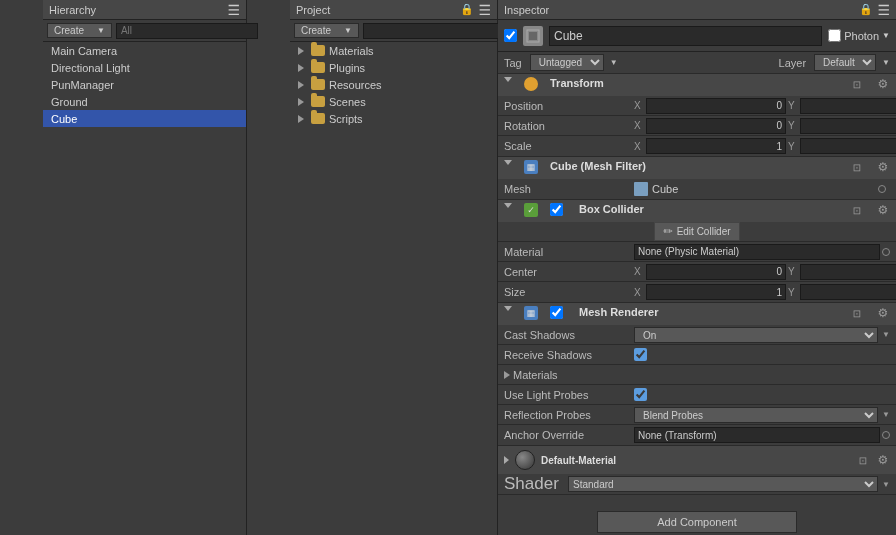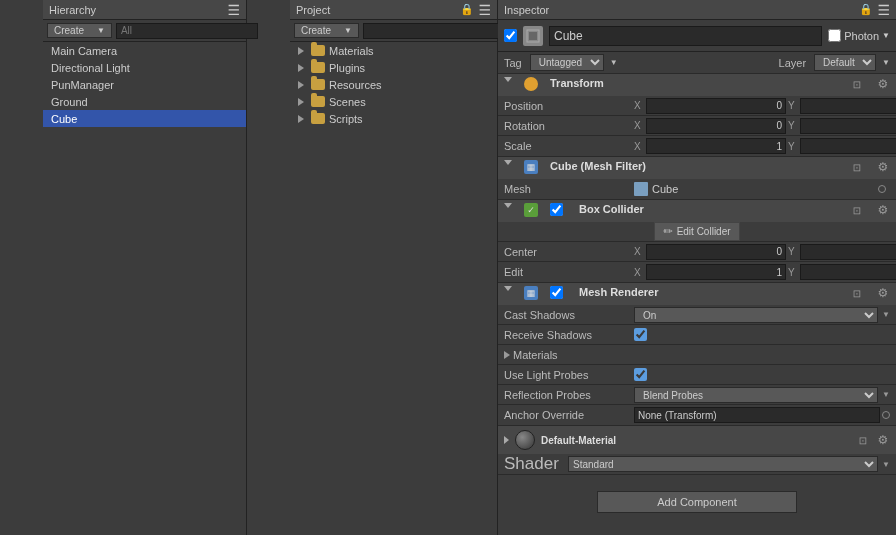--- a/index.html
+++ b/index.html
@@ -746,35 +746,42 @@
         <div class="section-body">
 
           <div class="property-row" style="justify-content:center;">
             <button class="edit-collider-btn">
               <span class="edit-icon">✏</span>
               <span>Edit Collider</span>
             </button>
           </div>
 
 
+          <div class="property-row">
+            <span class="property-label">Material</span>
+            <div class="property-value">
+              <input class="full-input" type="text" value="None (Physic Material)" style="flex: 1 1 0%;">
+              <span class="circle-dot"></span>
+            </div>
+          </div>
 
           <div class="property-row">
             <span class="property-label">Center</span>
             <div class="xyz-group">
               <span class="xyz-label">X</span>
               <input class="xyz-input" type="text" value="0" style="">
               <span class="xyz-label">Y</span>
               <input class="xyz-input" type="text" value="0" style="">
               <span class="xyz-label">Z</span>
               <input class="xyz-input" type="text" value="0" style="">
             </div>
           </div>
 
           <div class="property-row">
-            <span class="property-label">Edit</span>
+            <span class="property-label">Size</span>
             <div class="xyz-group">
               <span class="xyz-label">X</span>
               <input class="xyz-input" type="text" value="1" style="">
               <span class="xyz-label">Y</span>
               <input class="xyz-input" type="text" value="1" style="">
               <span class="xyz-label">Z</span>
               <input class="xyz-input" type="text" value="1" style="">
             </div>
           </div>
         </div>

